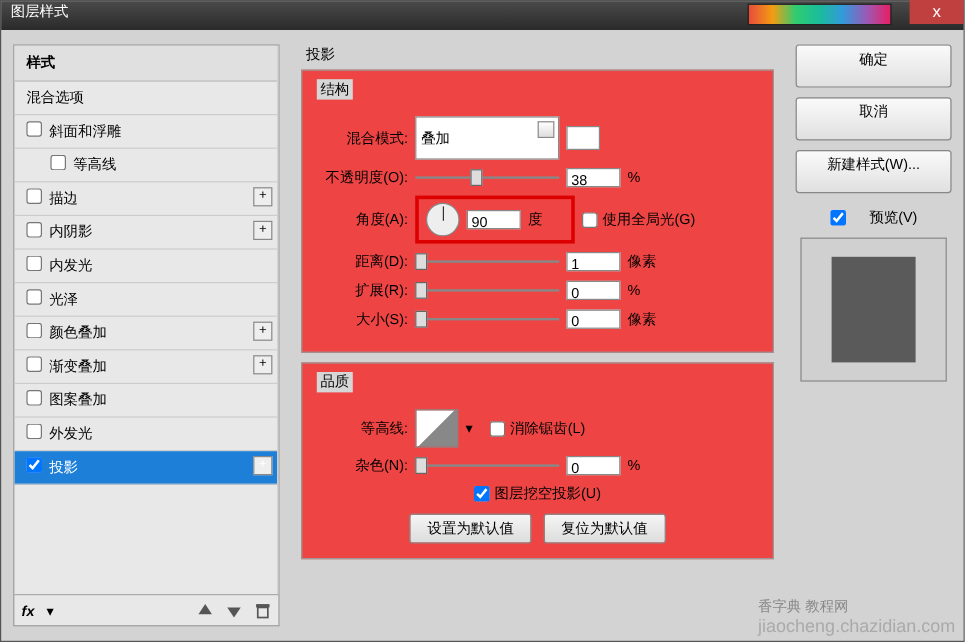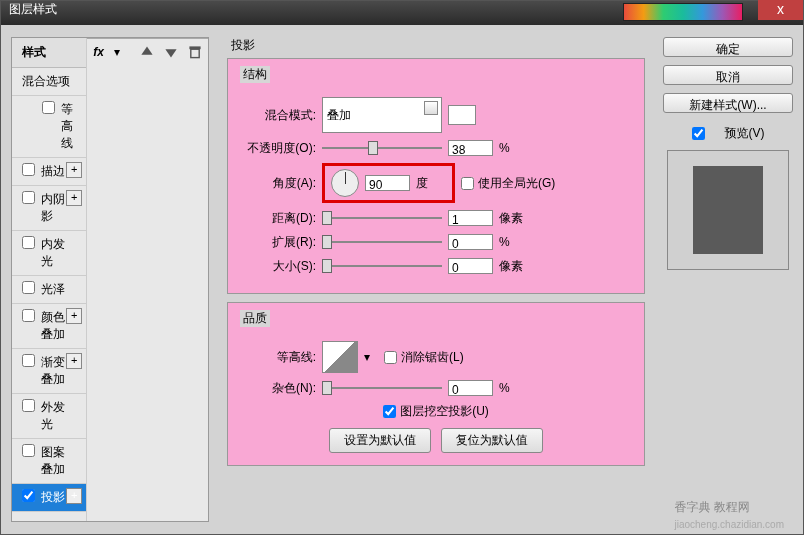--- a/index.html
+++ b/index.html
@@ -3,79 +3,83 @@
 <meta charset="utf-8">
 <style>
 *{box-sizing:border-box;margin:0;padding:0;font-family:"Microsoft YaHei",SimSun,Arial,sans-serif;font-size:12px}
 body{background:#d3d3d3;width:804px;height:535px;position:relative;overflow:hidden}
 .window{width:804px;height:535px;background:#d3d3d3;border:1px solid #555}
 .titlebar{height:24px;background:linear-gradient(#4a4a4a,#2a2a2a);color:#fff;display:flex;align-items:flex-start;padding:0 8px;position:relative}
 .titlebar-text{color:#fff;flex:1}
 .palette{position:absolute;right:60px;top:2px;width:120px;height:18px;background:linear-gradient(90deg,#e74c3c,#f39c12,#2ecc71,#1abc9c,#3498db,#9b59b6,#e91e63);border:1px solid #222}
 .close-btn{position:absolute;right:0;top:-1px;width:45px;height:20px;background:#c04040;color:#fff;text-align:center;line-height:18px;cursor:pointer;font-size:14px}
 .content{display:flex;padding:12px 10px;gap:10px;height:calc(100% - 24px)}
-.left-panel{width:198px;background:#e8e8e8;border:1px solid #999;display:flex;flex-direction:row}
+.left-panel{width:222px;background:#e8e8e8;border:1px solid #999;display:flex;flex-direction:column}
 .style-list{flex:1;border-right:1px solid #ccc;overflow:auto}
 .style-list::-webkit-scrollbar{width:16px;background:#eee}
 .style-list::-webkit-scrollbar-thumb{background:#ccc;border:1px solid #aaa}
 .list-header{padding:6px 10px;border-bottom:1px solid #bbb;background:#e0e0e0;font-weight:bold}
 .list-item{padding:5px 10px;border-bottom:1px solid #ccc;display:flex;align-items:flex-start;gap:6px;cursor:pointer;position:relative}
 .list-item.indent{padding-left:30px}
 .list-item.selected{background:#1e7fd8;color:#fff}
 .list-item input[type=checkbox]{margin:0}
 .plus-btn{position:absolute;right:4px;top:4px;width:16px;height:16px;border:1px solid #888;background:#eee;text-align:center;line-height:12px;cursor:pointer;font-size:11px}
 .list-footer{height:26px;border-top:1px solid #aaa;display:flex;align-items:center;padding:0 6px;gap:10px}
 .fx{font-style:italic;font-weight:bold}
 .icon-sm{width:14px;height:14px;display:inline-block}
 .mid-panel{flex:1;padding:0 8px}
 .panel-title{margin:0 0 4px 4px}
-.fieldset{border:1px solid #999;padding:8px 10px 12px;margin-bottom:8px;background:#f9a8d4}
+.fieldset{border:1px solid #999;padding:8px 10px 12px;margin-bottom:8px;background:#ef4444}
 .fieldset-title{margin:-16px 0 8px 2px;background:#d6d6d6;display:inline-block;padding:0 3px}
 .row{display:flex;align-items:center;margin:6px 0;gap:6px}
 .lbl{width:78px;text-align:right}
 .select{width:120px;height:36px;border:1px solid #888;background:#fff;display:flex;align-items:center;padding:0 4px;position:relative}
 .select::after{content:"";position:absolute;right:3px;top:3px;width:12px;height:12px;border:1px solid #888;background:linear-gradient(#fff,#ddd)}
 .swatch{width:28px;height:20px;background:#fff;border:1px solid #888}
 .slider{width:120px;height:18px;position:relative}
 .slider-track{position:absolute;top:8px;width:100%;height:2px;background:#888}
 .slider-thumb{position:absolute;top:2px;width:10px;height:14px;background:#ddd;border:1px solid #666}
 .numfield{width:45px;height:16px;border:1px solid #888;background:#fff;padding:0 3px;text-align:left;line-height:18px}
 .unit{width:30px}
 .angle-group{border:3px solid #d00;padding:3px 6px;display:flex;align-items:center;gap:6px}
 .angle-dial{width:28px;height:28px;border:1px solid #888;border-radius:50%;background:#eee;position:relative}
 .angle-dial::after{content:"";position:absolute;width:1px;height:12px;background:#333;left:50%;top:2px;transform-origin:bottom}
 .cb-row{display:flex;gap:4px}
 .contour{width:36px;height:32px;border:1px solid #888;background:linear-gradient(135deg,#fff 49%,#888 50%)}
 .btn-row{text-align:center;margin-top:8px}
 .sm-btn{padding:3px 14px;border:1px solid #888;background:linear-gradient(#f5f5f5,#ddd);border-radius:3px;cursor:pointer;margin:0 3px;display:inline-block}
 .right-panel{width:130px;display:flex;flex-direction:column;gap:8px;align-items:stretch}
-.main-btn{height:20px;border:1px solid #888;background:linear-gradient(#fafafa,#e0e0e0);border-radius:3px;text-align:center;line-height:22px;cursor:pointer}
+.main-btn{height:36px;border:1px solid #888;background:linear-gradient(#fafafa,#e0e0e0);border-radius:3px;text-align:center;line-height:22px;cursor:pointer}
 .preview-cb{display:flex;align-items:center;gap:20px;justify-content:center;margin-top:4px}
 .preview-box{height:120px;border:1px solid #888;background:#d0d0d0;display:flex;align-items:center;justify-content:center;margin:0 4px}
 .preview-inner{width:70px;height:88px;background:#5a5a5a}
-.watermark{position:absolute;right:20px;bottom:4px;color:#888;font-size:13px}
-.watermark .sub{font-size:10px;color:#aaa}
+.watermark{position:absolute;right:8px;bottom:4px;color:#888;font-size:13px}
+.watermark .sub{font-size:15px;color:#aaa}
 </style>
 </head>
 <body>
 
 <div class="window">
   <div class="titlebar">
     <span class="titlebar-text">图层样式</span>
     <div class="palette"></div>
     <div class="close-btn">x</div>
   </div>
   <div class="content">
 
     <div class="left-panel">
       <div class="style-list">
         <div class="list-header">样式</div>
         <div class="list-item">
             <span>混合选项</span>
           </div>
+        <div class="list-item">
+            <input type="checkbox" style="">
+            <span>斜面和浮雕</span>
+          </div>
         <div class="list-item indent">
             <input type="checkbox" style="">
             <span>等高线</span>
           </div>
         <div class="list-item">
             <input type="checkbox" style="">
             <span>描边</span>
             <span class="plus-btn">+</span>
           </div>
         <div class="list-item">
@@ -96,25 +100,25 @@
             <span>颜色叠加</span>
             <span class="plus-btn">+</span>
           </div>
         <div class="list-item">
             <input type="checkbox" style="">
             <span>渐变叠加</span>
             <span class="plus-btn">+</span>
           </div>
         <div class="list-item">
             <input type="checkbox" style="">
+            <span>图案叠加</span>
+          </div>
+        <div class="list-item">
+            <input type="checkbox" style="">
             <span>外发光</span>
-          </div>
-        <div class="list-item">
-            <input type="checkbox" style="">
-            <span>图案叠加</span>
           </div>
         <div class="list-item selected">
             <input type="checkbox" checked="" style="">
             <span>投影</span>
             <span class="plus-btn">+</span>
           </div>
       </div>
       <div class="list-footer">
         <span class="fx">fx</span>
         <span>▾</span>

